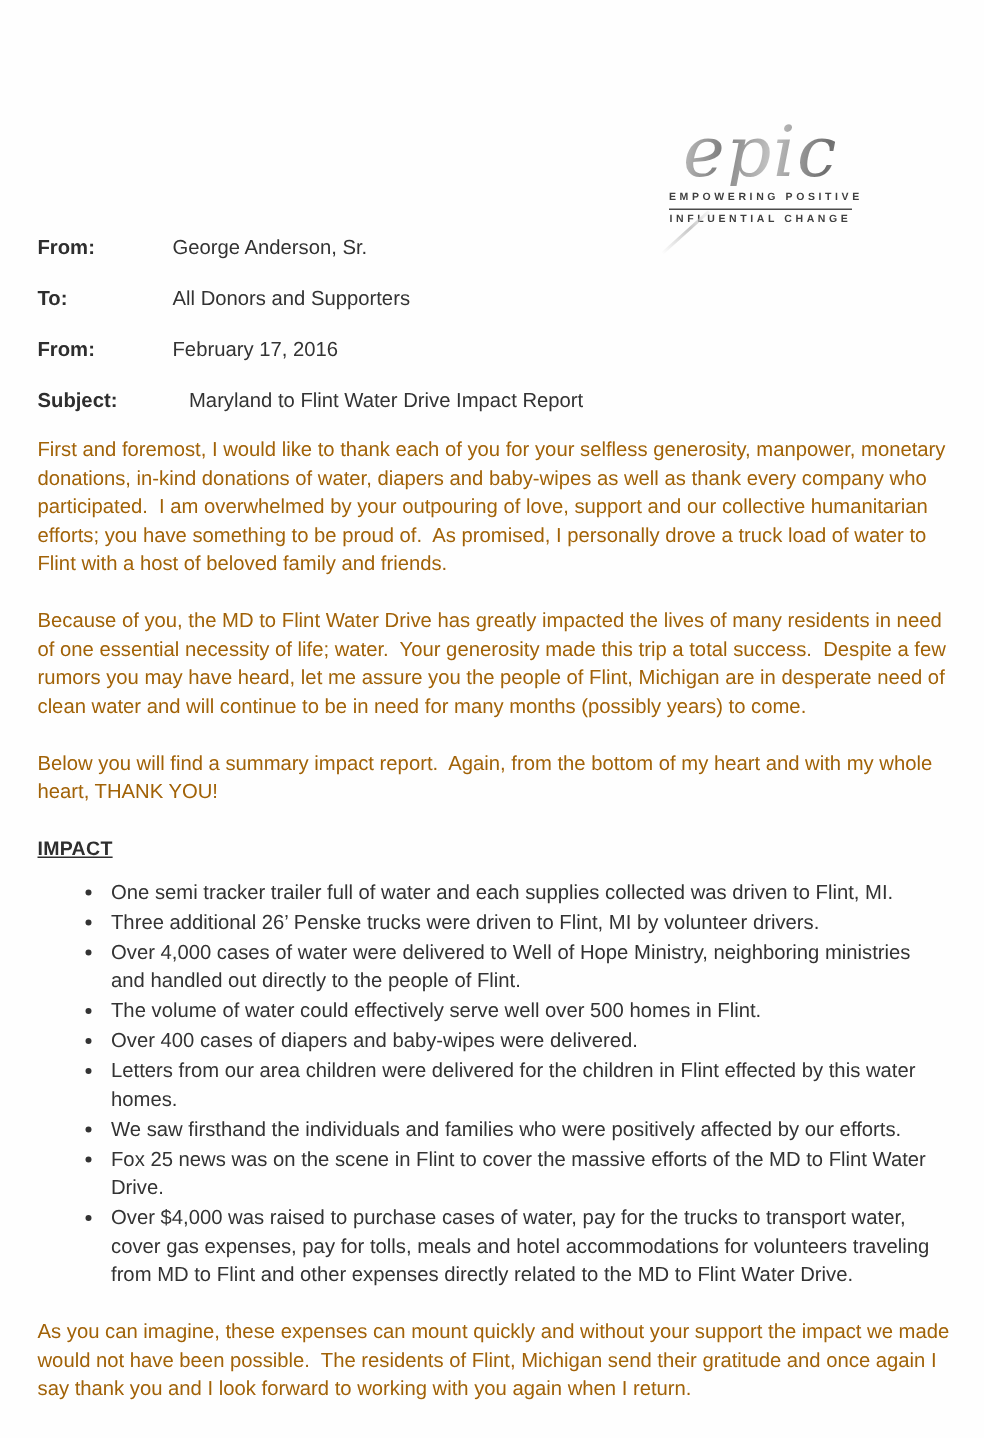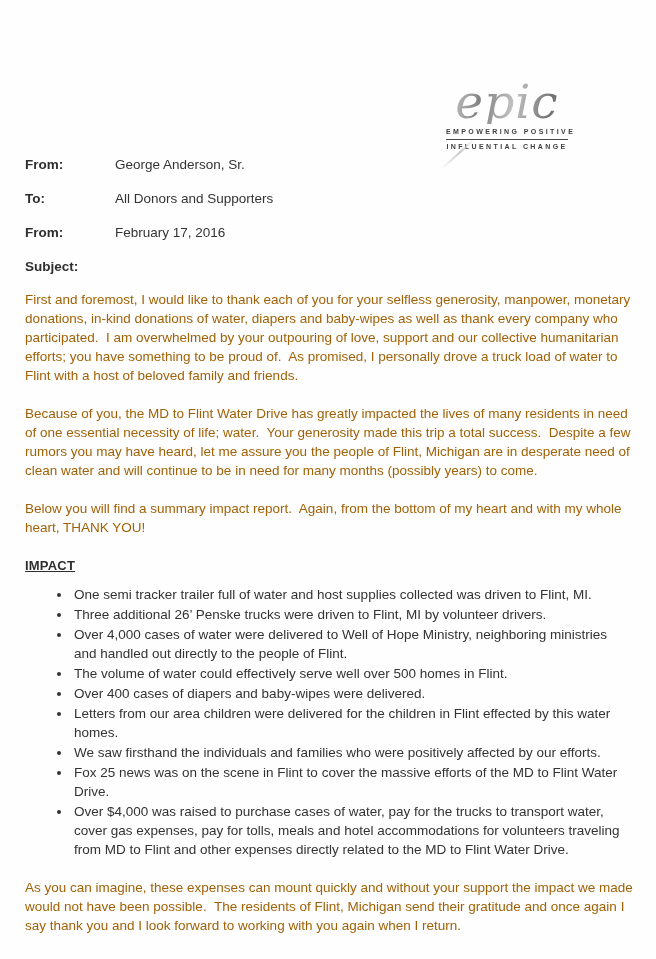--- a/index.html
+++ b/index.html
@@ -132,32 +132,33 @@
     <div class="memo-row">
       <span class="memo-label">To:</span>
       <span class="memo-value">All Donors and Supporters</span>
     </div>
     <div class="memo-row">
       <span class="memo-label">From:</span>
       <span class="memo-value">February 17, 2016</span>
     </div>
     <div class="memo-row">
       <span class="memo-label">Subject:</span>
+      <span class="memo-value">Maryland to Flint Water Drive Impact Report</span>
     </div>
   </div>
 
   <div class="letter-body">
     <p class="para">First and foremost, I would like to thank each of you for your selfless generosity, manpower, monetary donations, in-kind donations of water, diapers and baby-wipes as well as thank every company who participated.  I am overwhelmed by your outpouring of love, support and our collective humanitarian efforts; you have something to be proud of.  As promised, I personally drove a truck load of water to Flint with a host of beloved family and friends.</p>
     <p class="para">Because of you, the MD to Flint Water Drive has greatly impacted the lives of many residents in need of one essential necessity of life; water.  Your generosity made this trip a total success.  Despite a few rumors you may have heard, let me assure you the people of Flint, Michigan are in desperate need of clean water and will continue to be in need for many months (possibly years) to come.</p>
     <p class="para">Below you will find a summary impact report.  Again, from the bottom of my heart and with my whole heart, THANK YOU!</p>
 
     <h2 class="impact-heading">IMPACT</h2>
 
     <ul class="impact-list">
-      <li>One semi tracker trailer full of water and host supplies collected was driven to Flint, MI.</li>
+      <li>One semi tracker trailer full of water and each supplies collected was driven to Flint, MI.</li>
       <li>Three additional 26’ Penske trucks were driven to Flint, MI by volunteer drivers.</li>
       <li>Over 4,000 cases of water were delivered to Well of Hope Ministry, neighboring ministries and handled out directly to the people of Flint.</li>
       <li>The volume of water could effectively serve well over 500 homes in Flint.</li>
       <li>Over 400 cases of diapers and baby-wipes were delivered.</li>
       <li>Letters from our area children were delivered for the children in Flint effected by this water homes.</li>
       <li>We saw firsthand the individuals and families who were positively affected by our efforts.</li>
       <li>Fox 25 news was on the scene in Flint to cover the massive efforts of the MD to Flint Water Drive.</li>
       <li>Over $4,000 was raised to purchase cases of water, pay for the trucks to transport water, cover gas expenses, pay for tolls, meals and hotel accommodations for volunteers traveling from MD to Flint and other expenses directly related to the MD to Flint Water Drive.</li>
     </ul>
 

